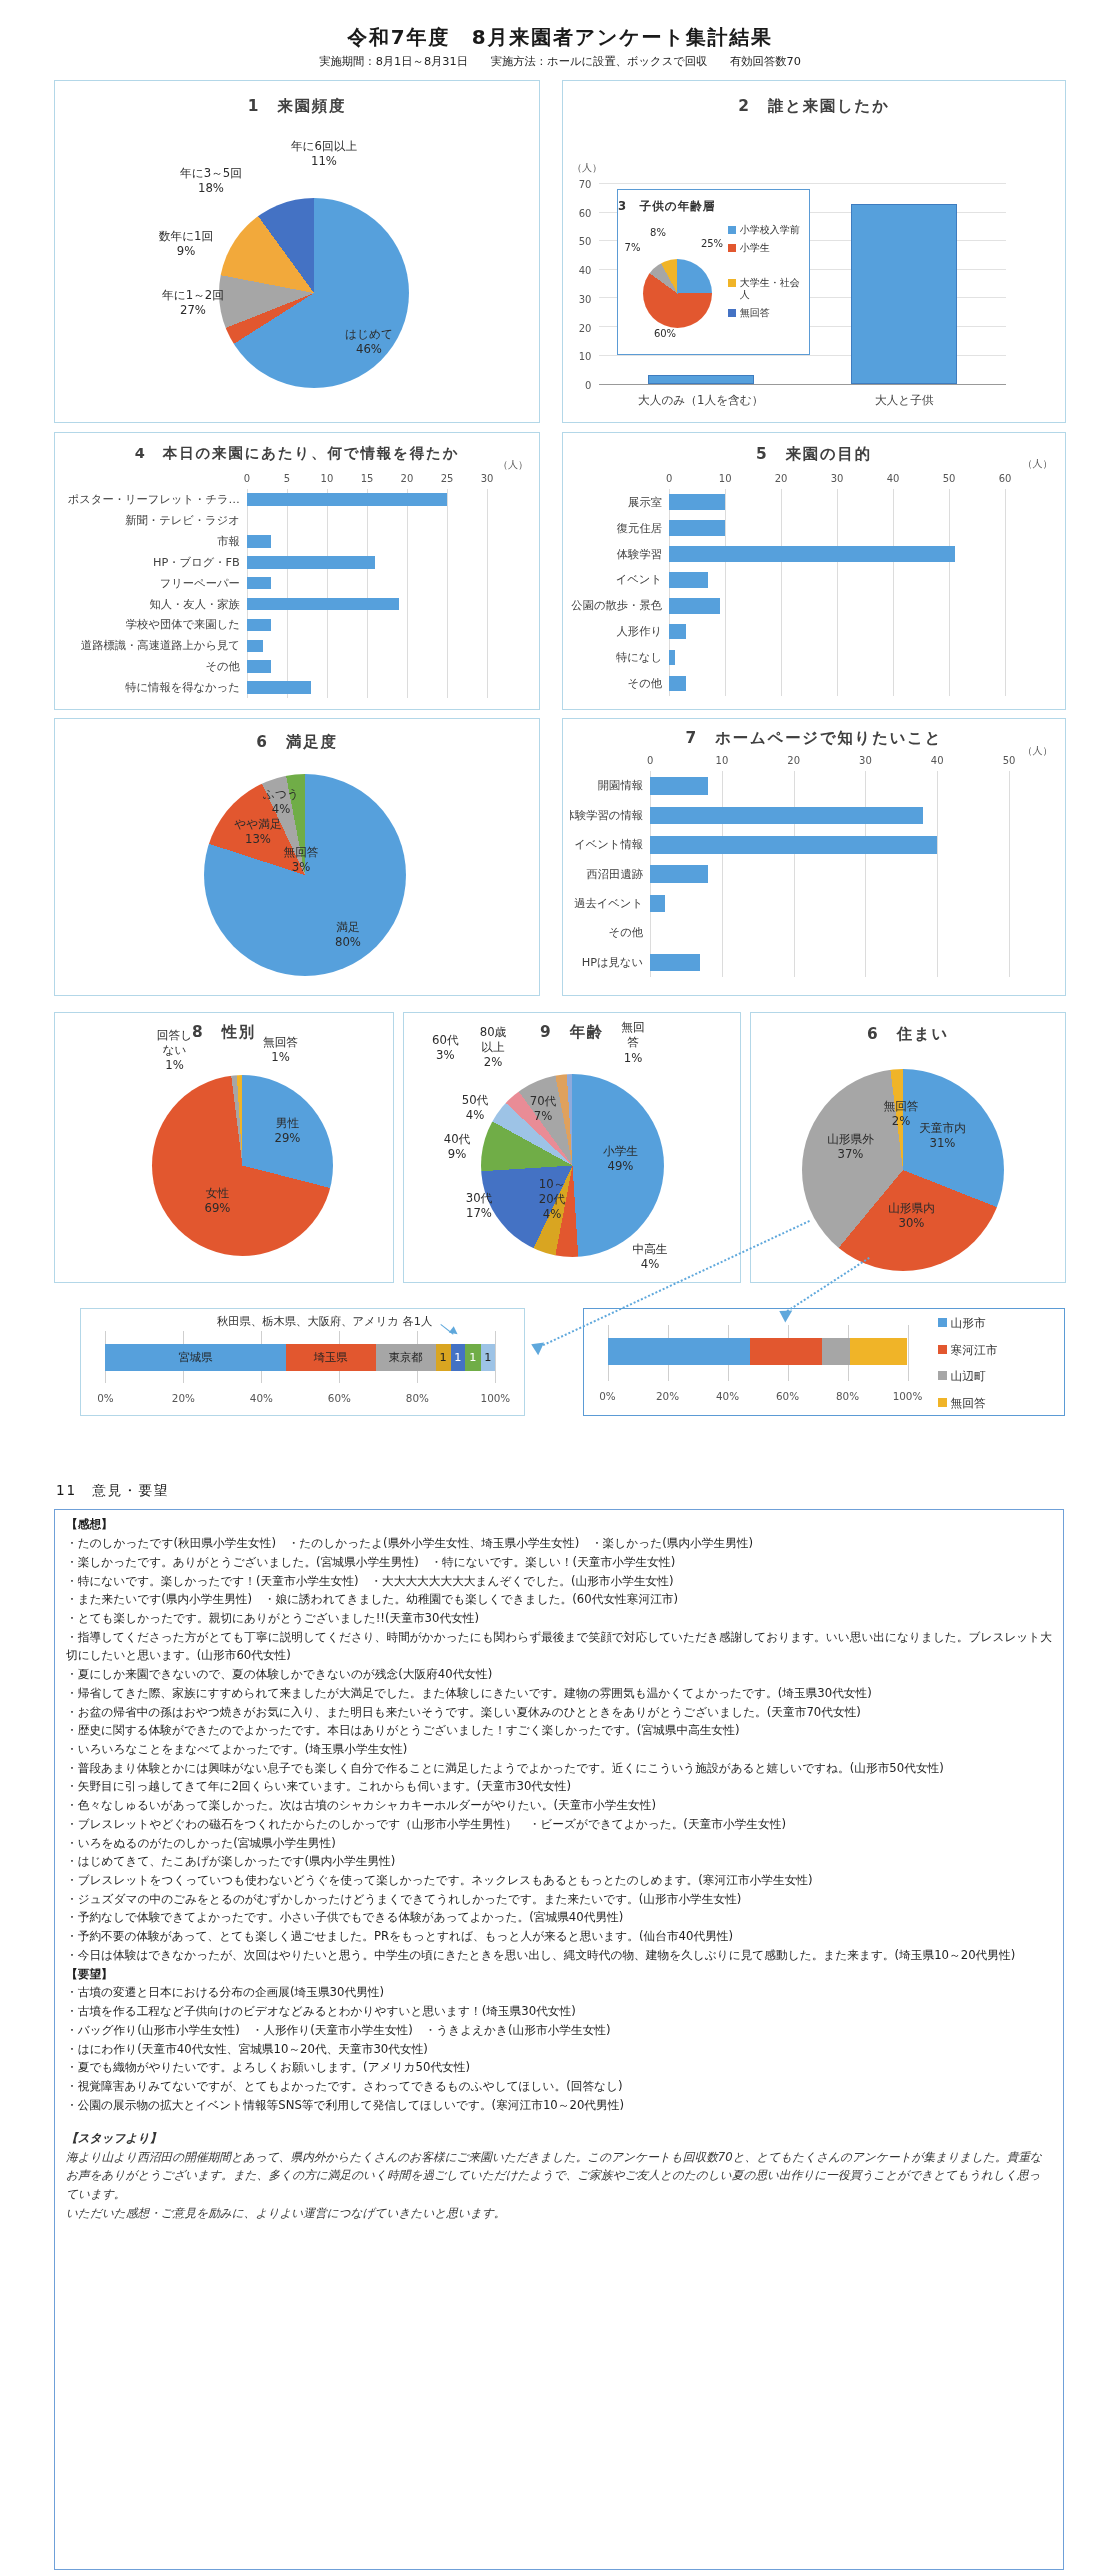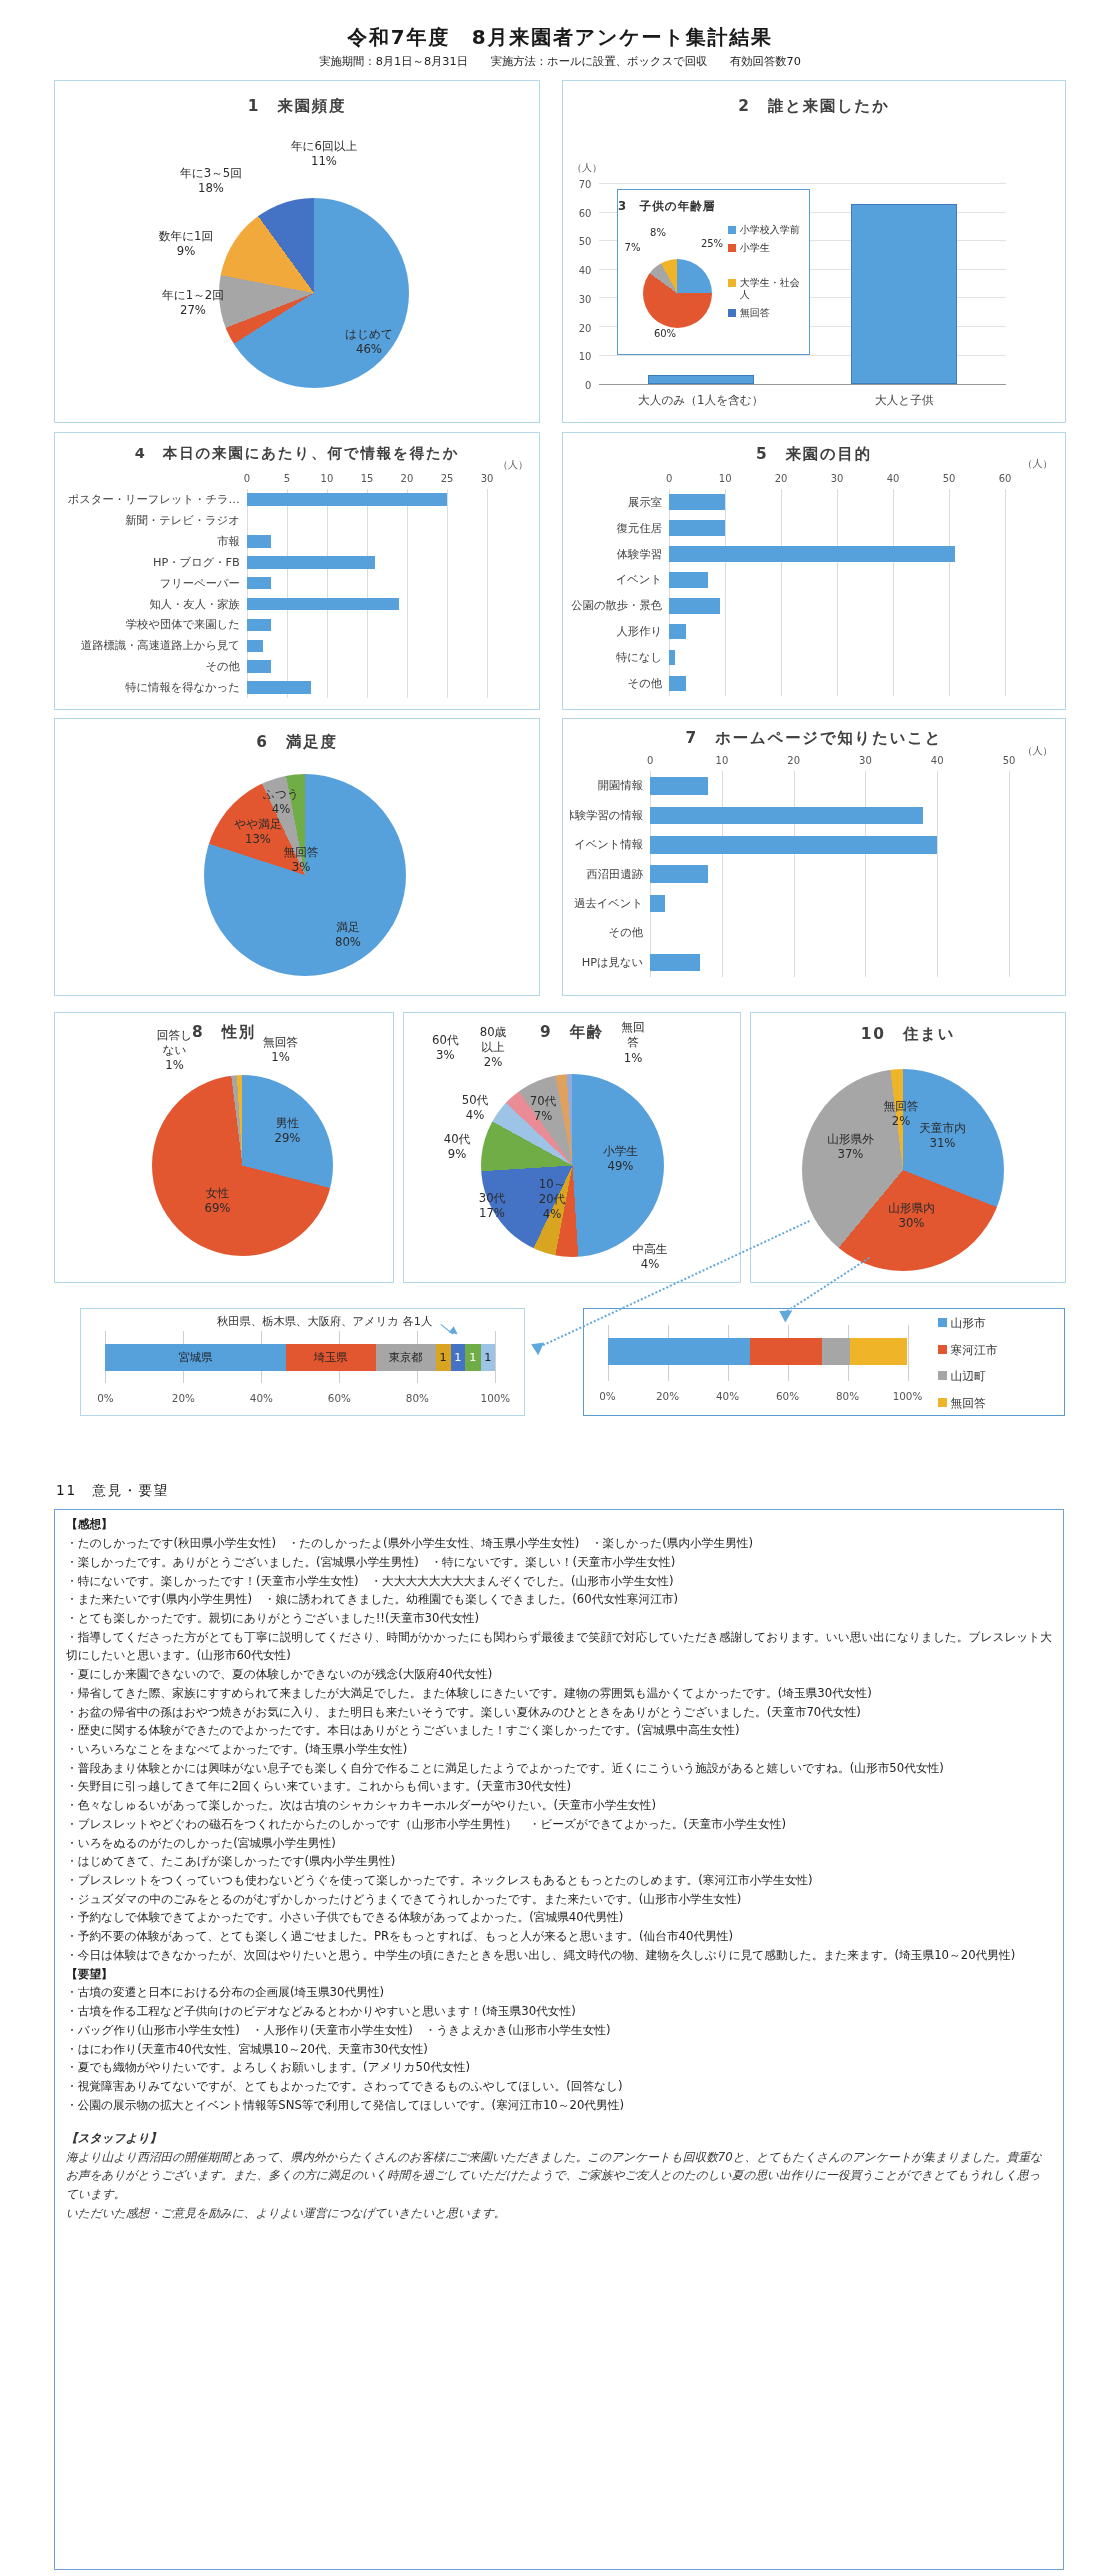--- a/index.html
+++ b/index.html
@@ -370,33 +370,33 @@
 2%</div>
     <div class="plab" style="left:193px;top:7.2px;width:72px">無回
 答
 1%</div>
     <div class="plab" style="left:35px;top:80px;width:72px">50代
 4%</div>
     <div class="plab" style="left:103px;top:81px;width:72px">70代
 7%</div>
     <div class="plab" style="left:17px;top:119px;width:72px">40代
 9%</div>
-    <div class="plab" style="left:52px;top:178px;width:72px">30代
+    <div class="plab" style="left:39px;top:178px;width:72px">30代
 17%</div>
     <div class="plab" style="left:112px;top:164px;width:72px">10～
 20代
 4%</div>
     <div class="plab" style="left:176px;top:131px;width:81px">小学生
 49%</div>
     <div class="plab" style="left:210px;top:229px;width:72px">中高生
 4%</div>
   </div>
 
   <div class="panel" style="left:750px;top:1012px;width:316px;height:271px">
-    <div class="ctitle" style="top:11px">10　住まい</div>
+    <div class="ctitle" style="top:11px">6　住まい</div>
     <div class="pie" style="left: 51px; top: 56px; width: 202px; height: 202px; background: conic-gradient(rgb(86, 160, 220) 0%, rgb(86, 160, 220) 31%, rgb(226, 87, 47) 31%, rgb(226, 87, 47) 61%, rgb(166, 166, 166) 61%, rgb(166, 166, 166) 98%, rgb(240, 180, 40) 98%, rgb(240, 180, 40) 100%);"></div>
     <div class="plab" style="left:105px;top:86px;width:90px">無回答
 2%</div>
     <div class="plab" style="left:142px;top:108px;width:99px">天童市内
 31%</div>
     <div class="plab" style="left:50px;top:119px;width:99px">山形県外
 37%</div>
     <div class="plab" style="left:111px;top:188px;width:99px">山形県内
 30%</div>
   </div>

